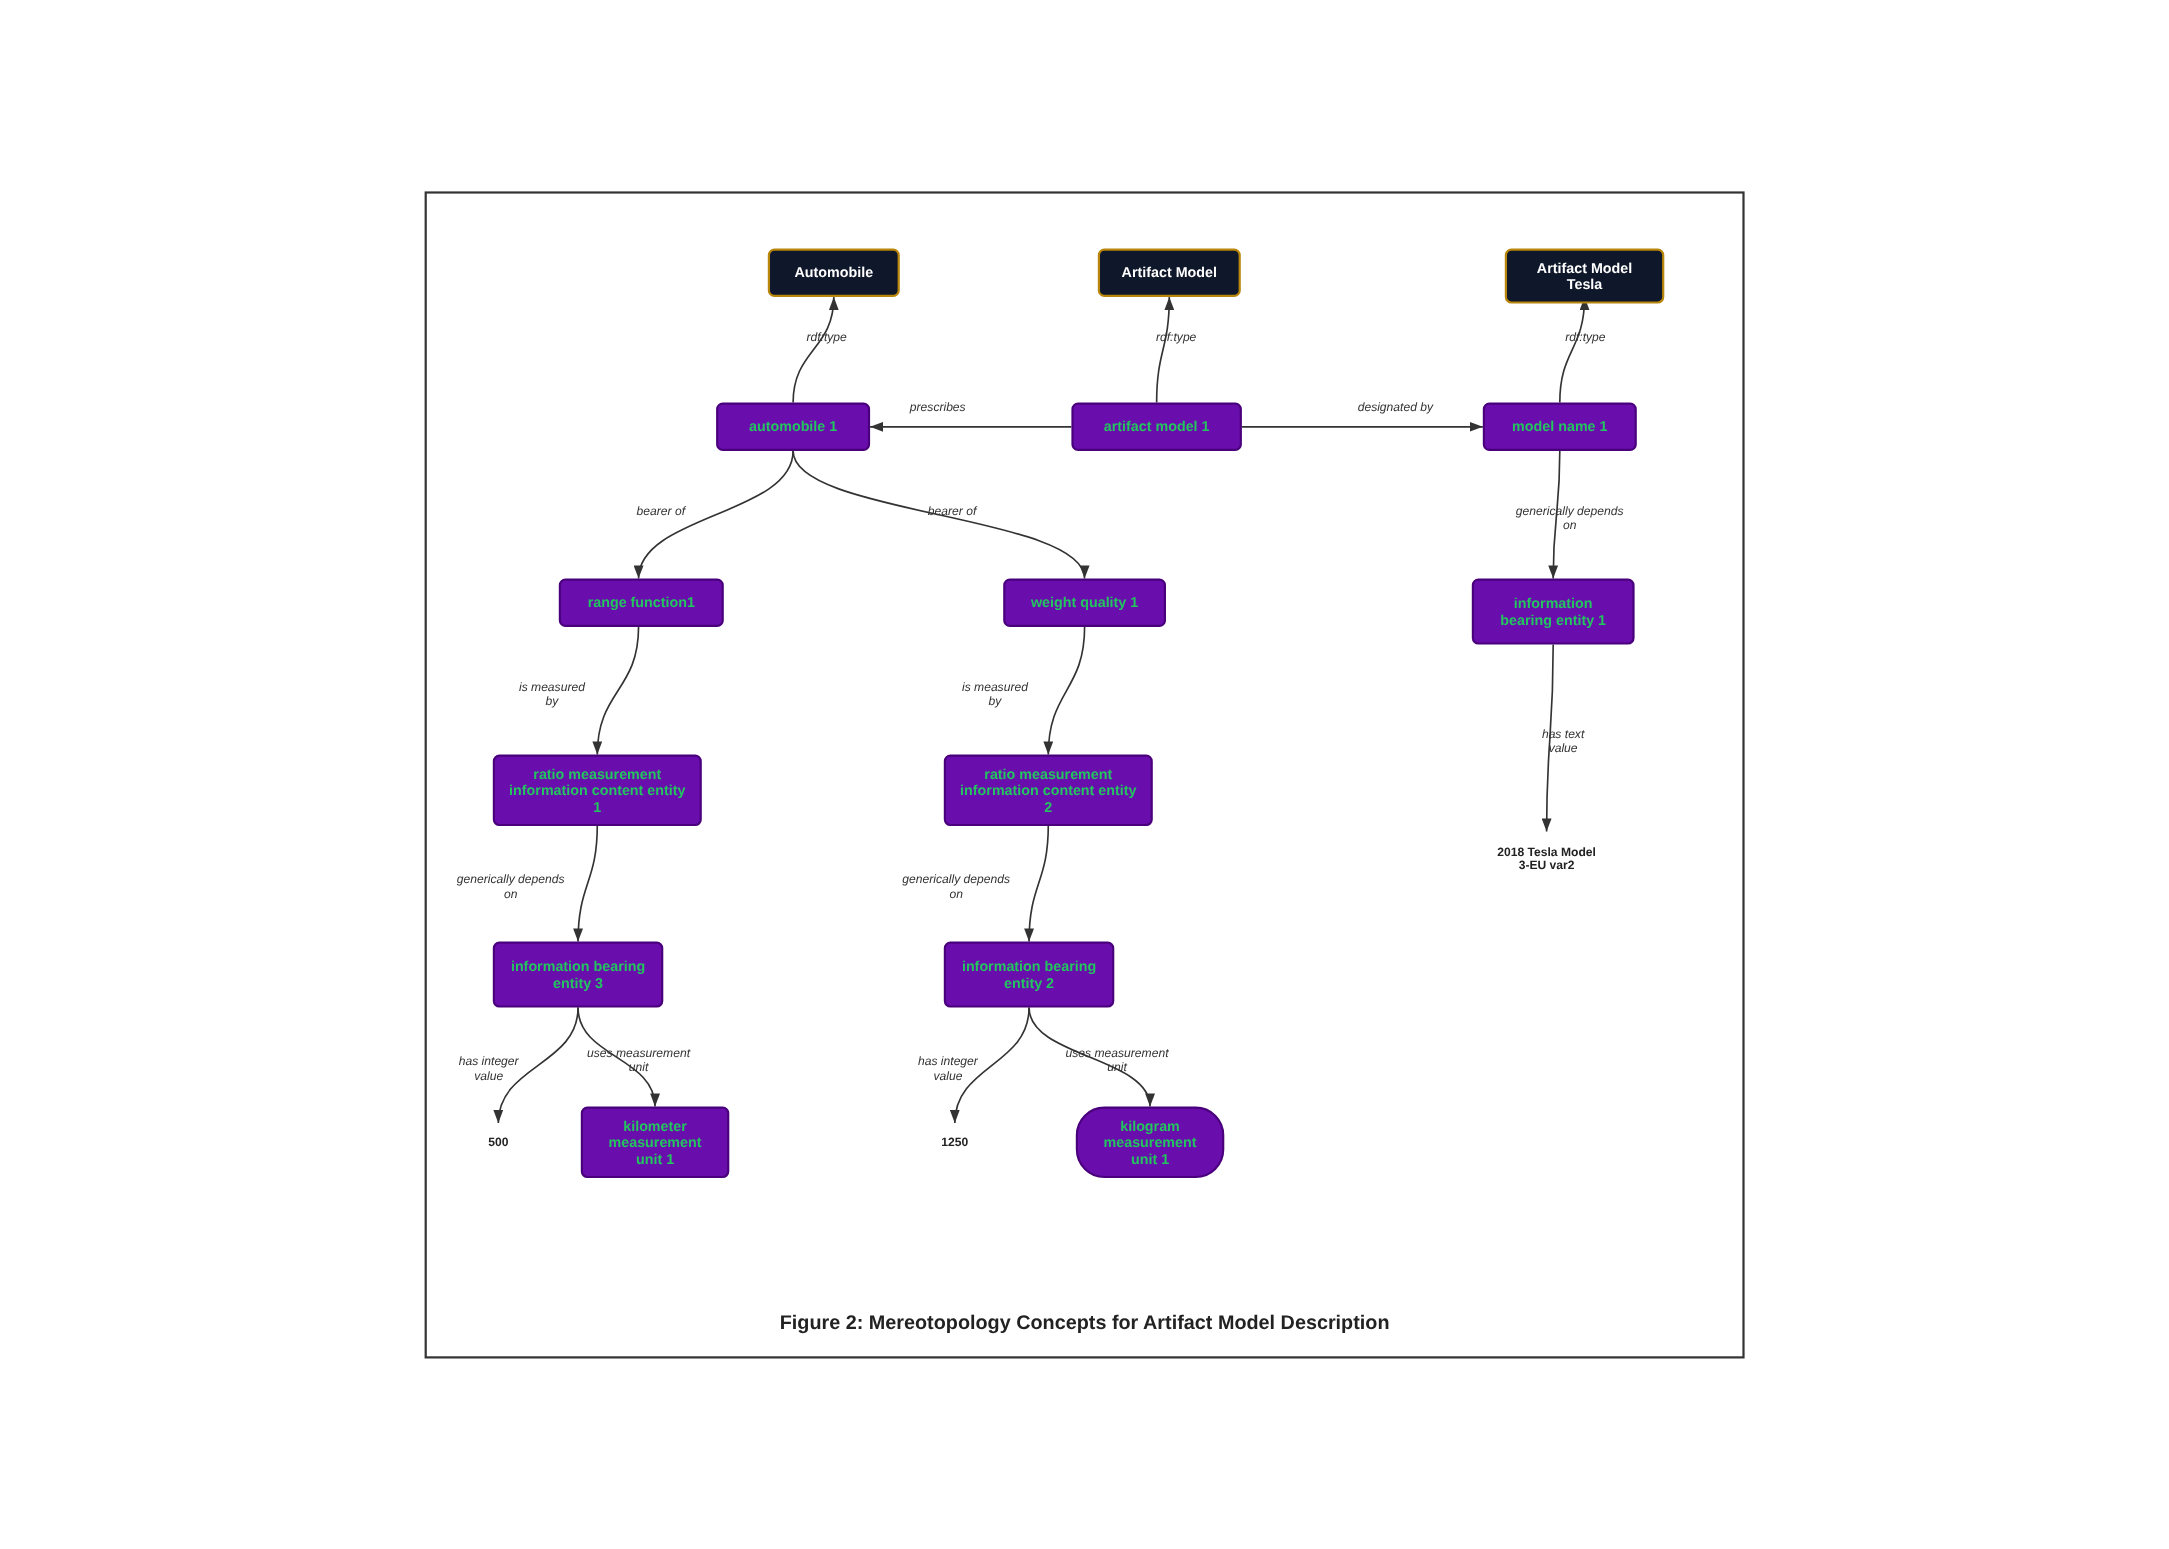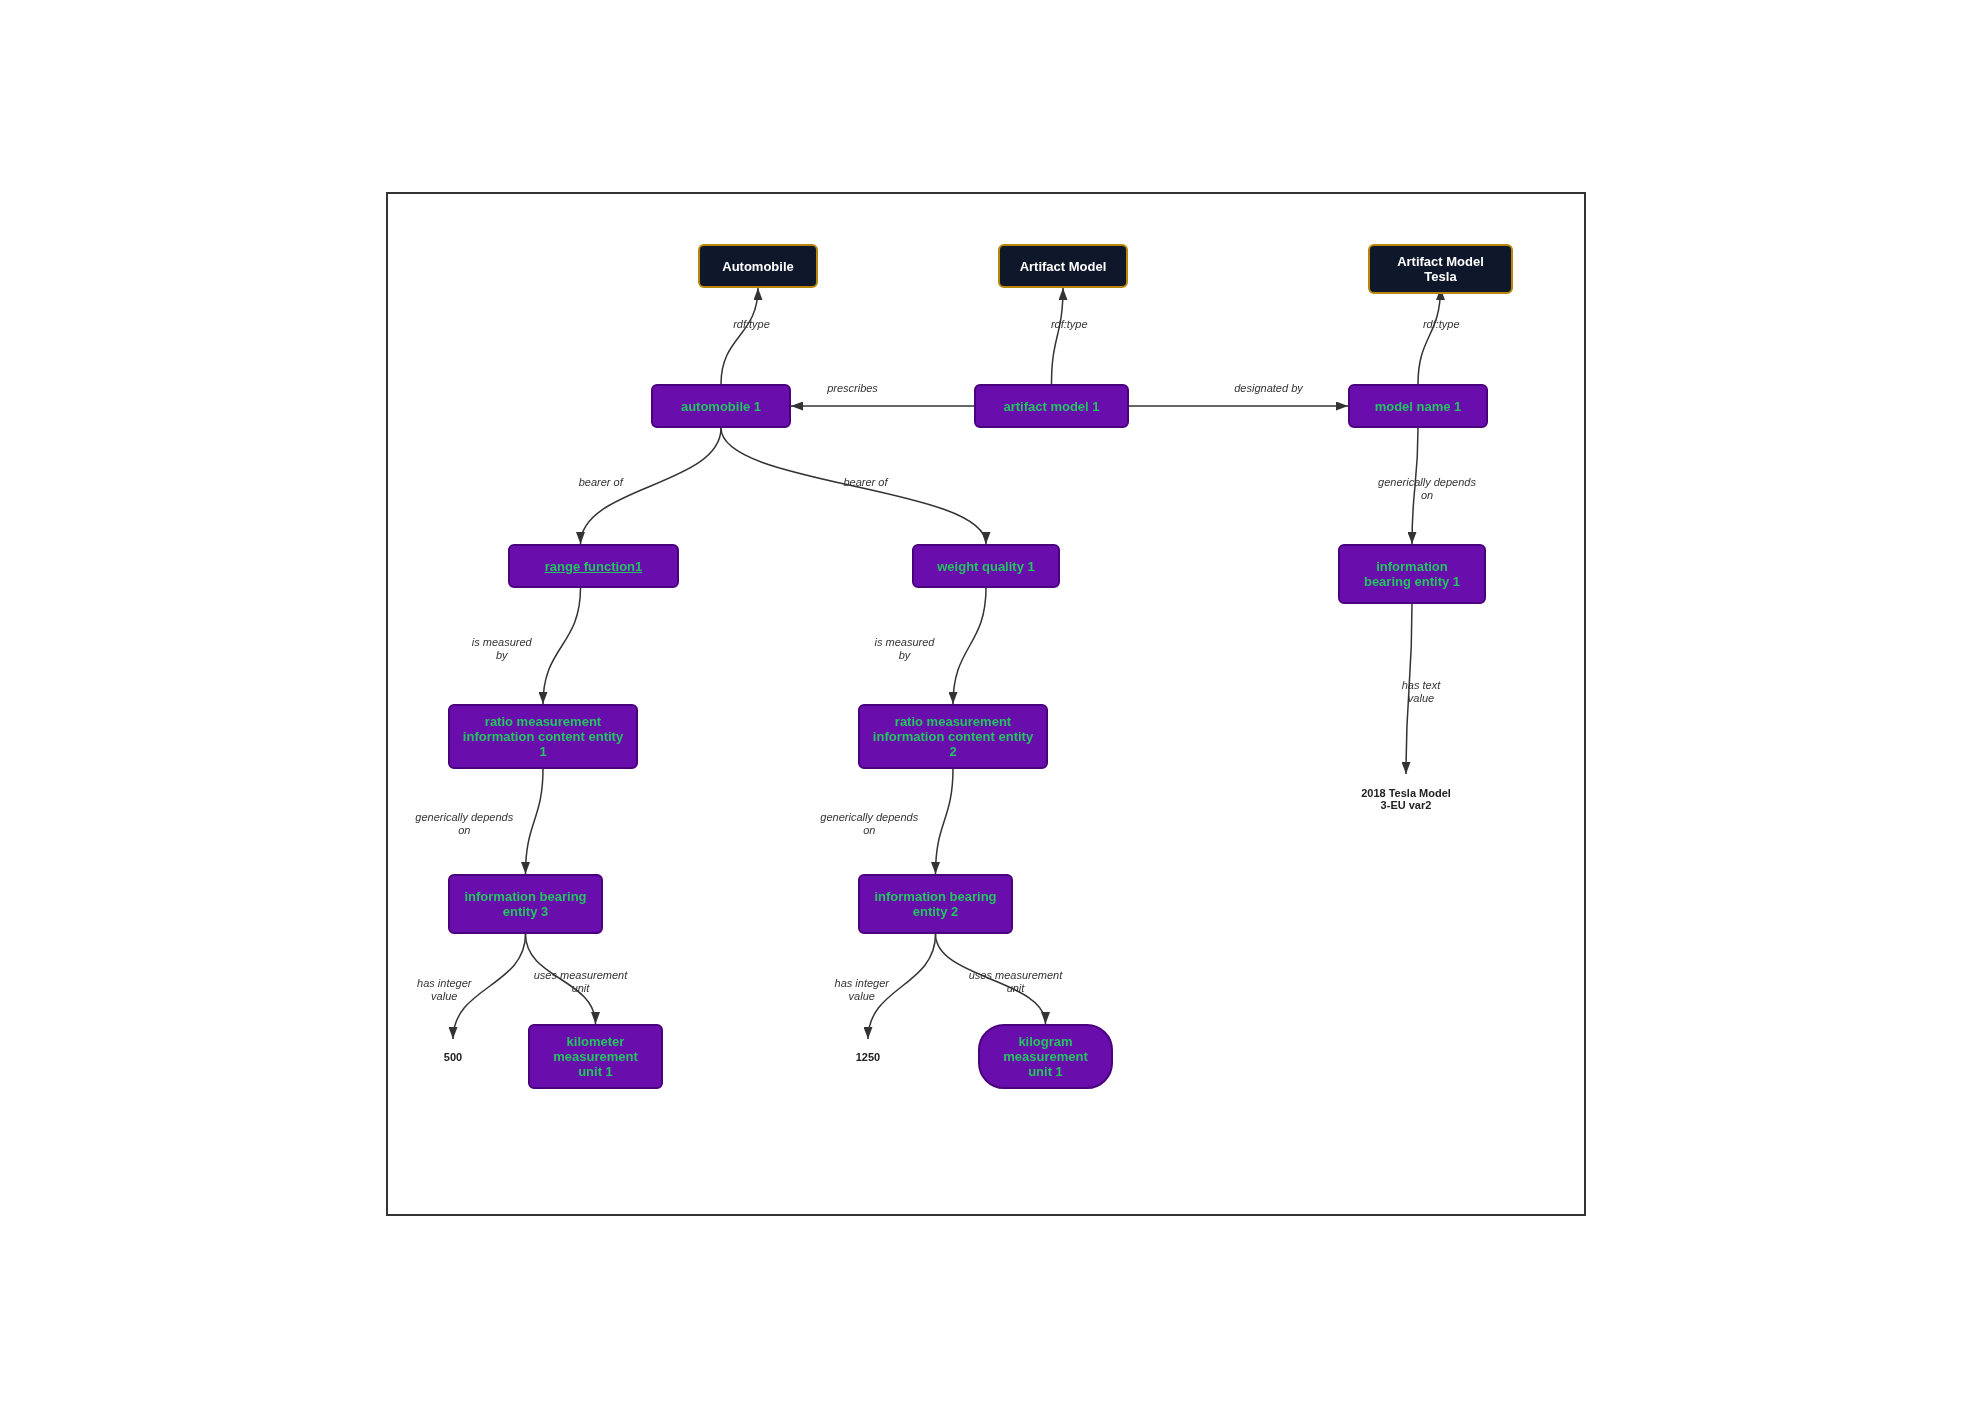--- a/index.html
+++ b/index.html
@@ -115,21 +115,21 @@
         <path d="M 527.5 720 C 527.5 765, 637.5 765, 637.5 810" fill="none" stroke="#333" stroke-width="1.5" marker-end="url(#arrowhead)"></path>
         <text x="607.5" y="765" text-anchor="middle" font-size="11" fill="#333" font-style="italic"><tspan x="607.5" dy="0">uses measurement</tspan><tspan x="607.5" dy="13">unit</tspan></text>
       </svg>
 
   <div class="node node-gold" style="left: 290px; top: 30px; width: 120px; min-height: 44px; white-space: pre-line;">Automobile</div>
       <div class="node node-gold" style="left: 590px; top: 30px; width: 130px; min-height: 44px; white-space: pre-line;">Artifact Model</div>
       <div class="node node-gold" style="left: 960px; top: 30px; width: 145px; min-height: 44px; white-space: pre-line;">Artifact Model Tesla</div>
       <div class="node node-purple" style="left: 243px; top: 170px; width: 140px; min-height: 44px; white-space: pre-line;">automobile 1</div>
       <div class="node node-purple" style="left: 566px; top: 170px; width: 155px; min-height: 44px; white-space: pre-line;">artifact model 1</div>
       <div class="node node-purple" style="left: 940px; top: 170px; width: 140px; min-height: 44px; white-space: pre-line;">model name 1</div>
-      <div class="node node-purple" style="left: 100px; top: 330px; width: 171px; min-height: 44px; white-space: pre-line; text-decoration: underline;">range function1</div>
+      <div class="node node-purple" style="left: 100px; top: 330px; width: 150px; min-height: 44px; white-space: pre-line;">range function1</div>
       <div class="node node-purple" style="left: 504px; top: 330px; width: 148px; min-height: 44px; white-space: pre-line;">weight quality 1</div>
       <div class="node node-purple" style="left: 930px; top: 330px; width: 148px; min-height: 60px; white-space: pre-line;">information
 bearing entity 1</div>
       <div class="node node-purple" style="left: 40px; top: 490px; width: 190px; min-height: 64px; white-space: pre-line;">ratio measurement
 information content entity 1</div>
       <div class="node node-purple" style="left: 450px; top: 490px; width: 190px; min-height: 64px; white-space: pre-line;">ratio measurement
 information content entity 2</div>
       <div class="node node-purple" style="left: 40px; top: 660px; width: 155px; min-height: 60px; white-space: pre-line;">information bearing
 entity 3</div>
       <div class="node node-purple" style="left: 450px; top: 660px; width: 155px; min-height: 60px; white-space: pre-line;">information bearing
@@ -138,13 +138,14 @@
 3-EU var2</div>
       <div class="node node-text" style="left: 15px; top: 825px; width: 60px; min-height: 36px; white-space: pre-line;">500</div>
       <div class="node node-purple" style="left: 120px; top: 810px; width: 135px; min-height: 64px; white-space: pre-line;">kilometer
 measurement
 unit 1</div>
       <div class="node node-text" style="left: 430px; top: 825px; width: 60px; min-height: 36px; white-space: pre-line;">1250</div>
       <div class="node node-purple" style="left: 570px; top: 810px; width: 135px; min-height: 64px; white-space: pre-line; border-radius: 26px;">kilogram
 measurement
 unit 1</div>
     </div>
+  <div class="diagram-title">Figure 2: Mereotopology Concepts for Artifact Model Description</div>
 </div>
 
 </body></html>

